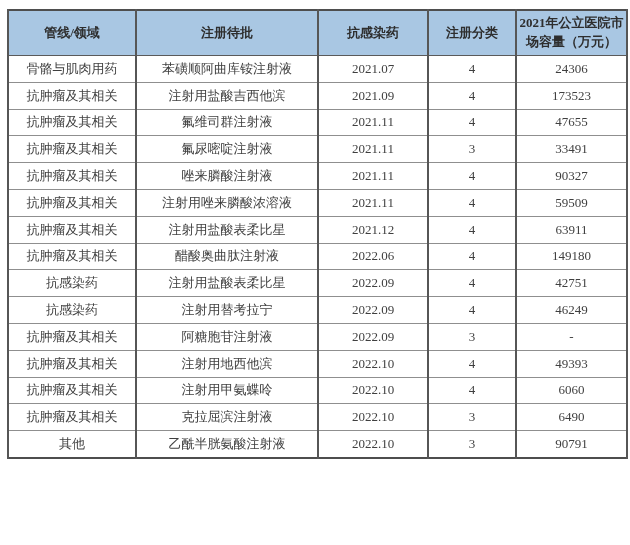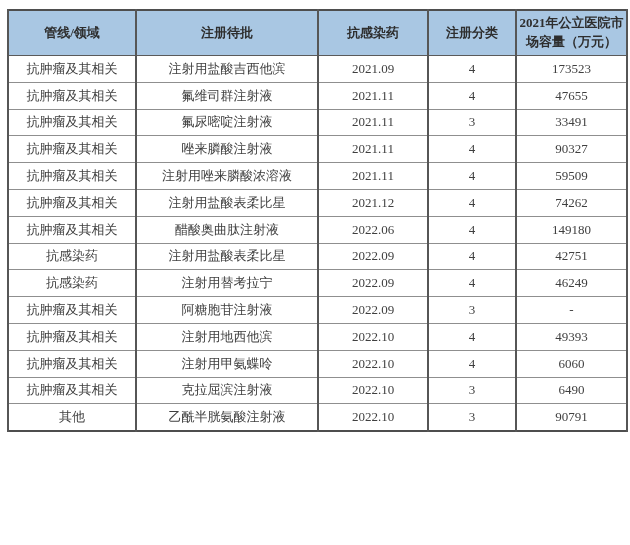--- a/index.html
+++ b/index.html
@@ -70,20 +70,27 @@
       <tr>
         <th>管线/领域</th>
         <th>注册待批</th>
         <th>抗感染药</th>
         <th>注册分类</th>
         <th>2021年公立医院市场容量（万元）</th>
       </tr>
     </thead>
     <tbody>
         <tr>
+          <td>骨骼与肌肉用药</td>
+          <td>苯磺顺阿曲库铵注射液</td>
+          <td>2021.07</td>
+          <td>4</td>
+          <td>24306</td>
+        </tr>
+        <tr>
           <td>抗肿瘤及其相关</td>
           <td>注射用盐酸吉西他滨</td>
           <td>2021.09</td>
           <td>4</td>
           <td>173523</td>
         </tr>
         <tr>
           <td>抗肿瘤及其相关</td>
           <td>氟维司群注射液</td>
           <td>2021.11</td>
@@ -109,21 +116,21 @@
           <td>注射用唑来膦酸浓溶液</td>
           <td>2021.11</td>
           <td>4</td>
           <td>59509</td>
         </tr>
         <tr>
           <td>抗肿瘤及其相关</td>
           <td>注射用盐酸表柔比星</td>
           <td>2021.12</td>
           <td>4</td>
-          <td>74262</td>
+          <td>63911</td>
         </tr>
         <tr>
           <td>抗肿瘤及其相关</td>
           <td>醋酸奥曲肽注射液</td>
           <td>2022.06</td>
           <td>4</td>
           <td>149180</td>
         </tr>
         <tr>
           <td>抗感染药</td>

